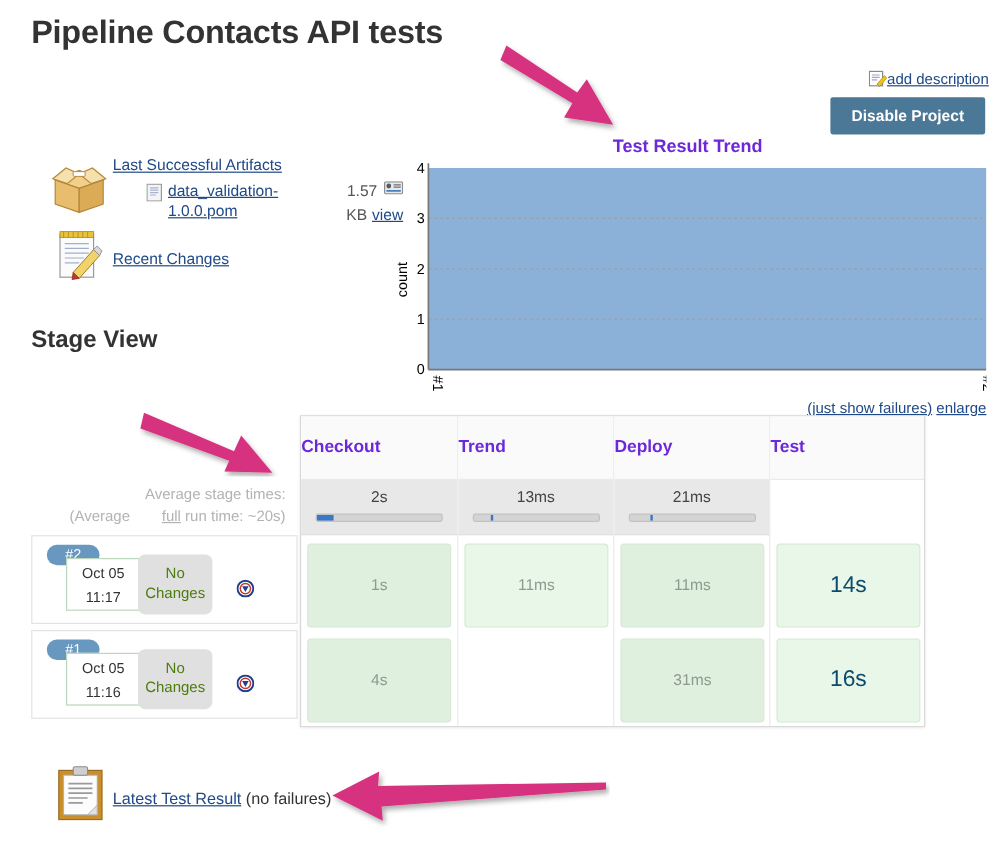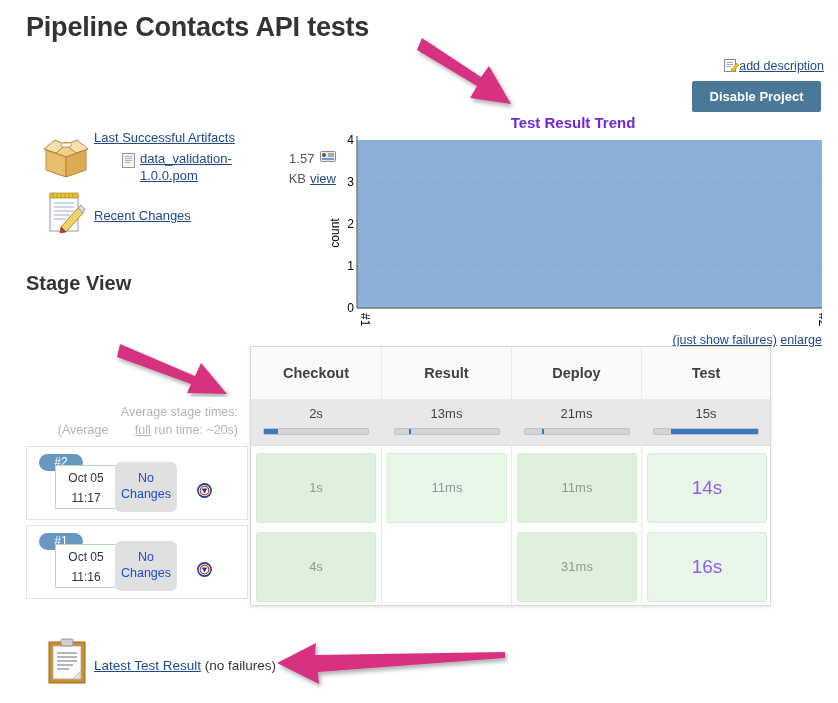--- a/index.html
+++ b/index.html
@@ -145,42 +145,42 @@
     border: 1px solid #bcd8bc; background: #ffffff;
     box-sizing: border-box; text-align: center;
     font-size: 12px; color: #333333;
   }
   .build-datebox .dline { display: block; padding-top: 5px; }
   .build-datebox .tline { display: block; padding-top: 6px; }
   .build-nochanges {
     position: absolute; left: 88px; top: 15px;
     width: 62px; height: 50px;
     background: #e0e0e0; border-radius: 6px;
-    color: #1d4ed8; font-size: 12.5px; text-align: center;
+    color: #4d7c0f; font-size: 12.5px; text-align: center;
     line-height: 16px; padding-top: 8px; box-sizing: border-box;
   }
   .build-console-icon { position: absolute; left: 170px; top: 36px; width: 15px; height: 15px; }
 
   
   #stage-grid {
     position: absolute; left: 224px; top: 0px;
     width: 521px; height: 260px;
     background: #ffffff;
     border: 1px solid #d9d9d9;
     box-sizing: border-box;
     box-shadow: 0 1px 3px rgba(0,0,0,0.12);
   }
   .sv-col {
     position: absolute; top: 0px; width: 130px; height: 100%;
     box-sizing: border-box;
   }
   .sv-col + .sv-col { border-left: 1px solid #eaeaea; }
   .sv-col-head {
-    height: 53px; line-height: 53px; text-align: center;
-    font-size: 14.5px; font-weight: bold; color: #404040;
+    height: 53px; line-height: 53px; text-align: left;
+    font-size: 14.5px; font-weight: bold; color: #6d28d9;
     background: #fafafa; border-bottom: 1px solid #eaeaea;
     box-sizing: border-box;
   }
   .sv-col-time {
     height: 46px; background: #e8e8e8;
     border-bottom: 1px solid #e0e0e0; box-sizing: border-box;
     text-align: center;
   }
   .sv-col-time .t { display: block; padding-top: 6px; font-size: 13px; color: #444444; }
   .pbar {
@@ -191,21 +191,21 @@
   }
   .pbar .fill { position: absolute; top: 0; height: 100%; background: #3b78c3; }
   .sv-cell {
     position: absolute; left: 5px; width: 120px; height: 70px;
     border: 1px solid #d6ead6; border-radius: 3px;
     box-sizing: border-box; text-align: center;
   }
   .sv-cell .val {
     display: block; color: #8f9a8f; font-size: 13px;
   }
-  .sv-cell.big .val { font-size: 19px; color: #8b5cf6; }
+  .sv-cell.big .val { font-size: 19px; color: #0c4a6e; }
 
   
   #latest-test-block { position: absolute; left: 48px; top: 638px; }
   .clipboard-icon { position: absolute; left: 0px; top: 0px; width: 38px; height: 46px; }
   #latest-test-text {
     position: absolute; left: 46px; top: 20px;
     font-size: 13.5px; white-space: nowrap; color: #333333;
   }
 
   
@@ -408,21 +408,21 @@
       </div>
       <div class="sv-cell" style="top:106px; background:#dff0df;">
         <span class="val" style="line-height:68px;">1s</span>
       </div>
       <div class="sv-cell" style="top:185px; background:#dff0df;">
         <span class="val" style="line-height:68px;">4s</span>
       </div>
     </div>
 
     <div class="sv-col" style="left:130px;">
-      <div class="sv-col-head">Result</div>
+      <div class="sv-col-head">Trend</div>
       <div class="sv-col-time">
         <span class="t">13ms</span>
         <div class="pbar">
           <span class="fill" id="pb1" style="left: 14%; width: 1.5%;"></span>
         </div>
       </div>
       <div class="sv-cell" style="top:106px; background:#e8f7e8;">
         <span class="val" style="line-height:68px;">11ms</span>
       </div>
     </div>
@@ -438,26 +438,20 @@
       <div class="sv-cell" style="top:106px; background:#dff0df;">
         <span class="val" style="line-height:68px;">11ms</span>
       </div>
       <div class="sv-cell" style="top:185px; background:#dff0df;">
         <span class="val" style="line-height:68px;">31ms</span>
       </div>
     </div>
 
     <div class="sv-col" style="left:390px; width:129px;">
       <div class="sv-col-head">Test</div>
-      <div class="sv-col-time">
-        <span class="t">15s</span>
-        <div class="pbar">
-          <span class="fill" id="pb3" style="left: 16%; width: 84%;"></span>
-        </div>
-      </div>
       <div class="sv-cell big" style="top:106px; background:#e8f7e8;">
         <span class="val" style="line-height:68px;">14s</span>
       </div>
       <div class="sv-cell big" style="top:185px; background:#e8f7e8;">
         <span class="val" style="line-height:68px;">16s</span>
       </div>
     </div>
 
   </div>
 </div>

